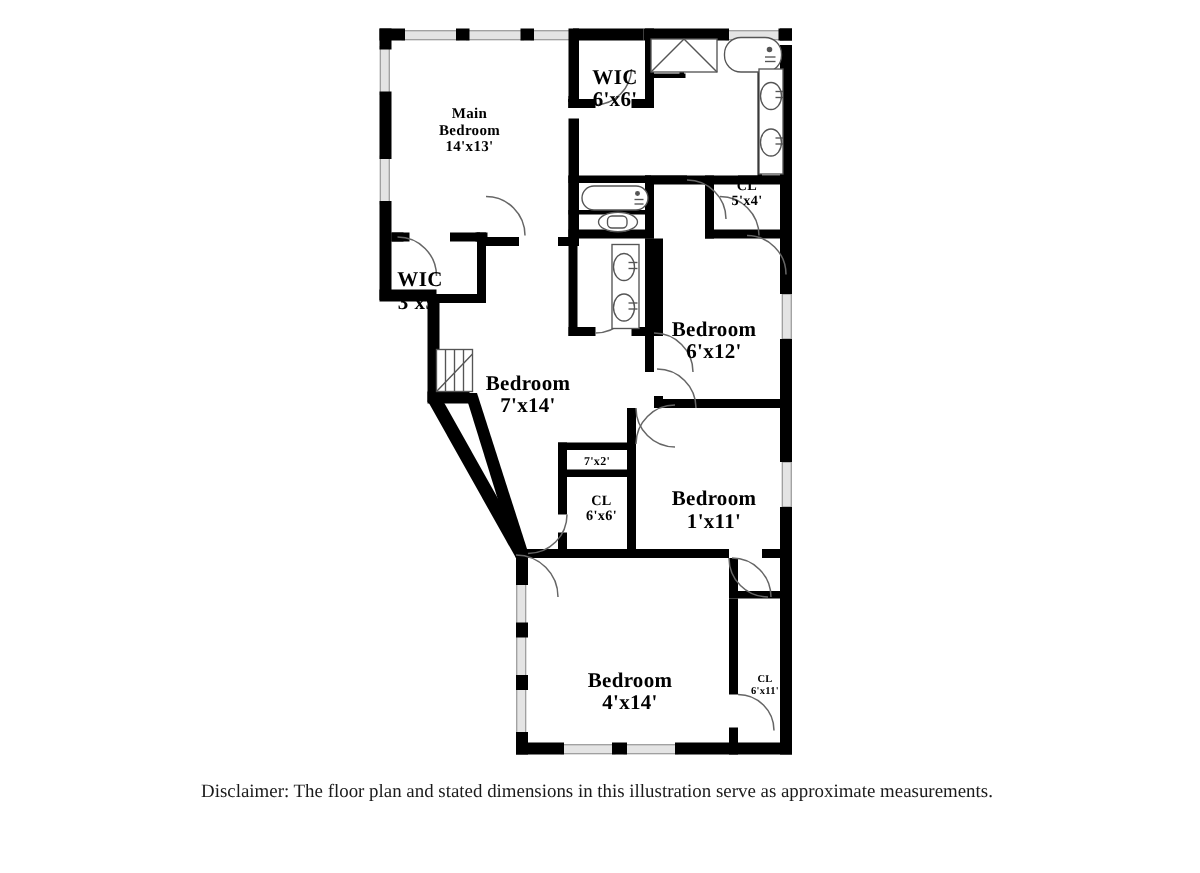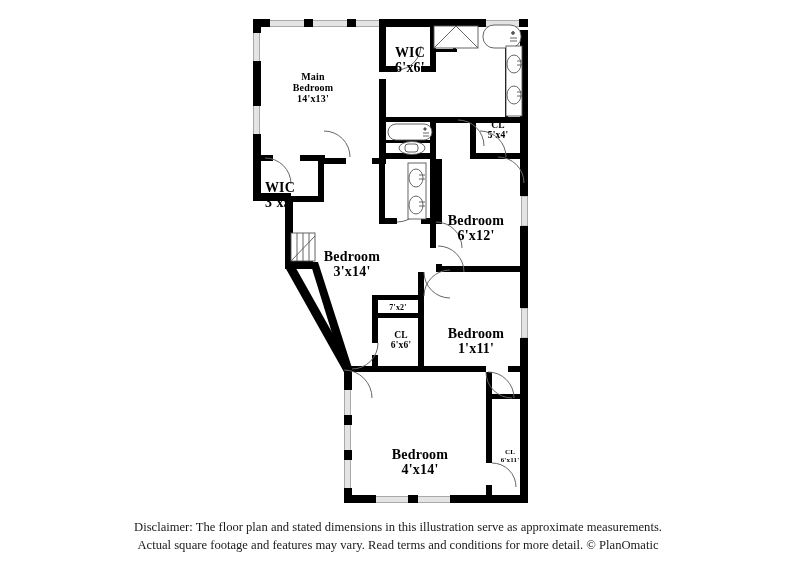--- a/index.html
+++ b/index.html
@@ -315,21 +315,21 @@
     <span class="ln">6'x6'</span>
   </div>
 
   <div class="room-label rl-md" style="left:280px; top:176px;">
     <span class="ln">WIC</span>
     <span class="ln">3'x5'</span>
   </div>
 
   <div class="room-label rl-md" style="left:352px; top:245px;">
     <span class="ln">Bedroom</span>
-    <span class="ln">3'x14'</span>
+    <span class="ln">7'x14'</span>
   </div>
 
   <div class="room-label rl-sm" style="left:498px; top:130px;">
     <span class="ln">CL</span>
     <span class="ln">5'x4'</span>
   </div>
 
   <div class="room-label rl-md" style="left:476px; top:209px;">
     <span class="ln">Bedroom</span>
     <span class="ln">6'x12'</span>
@@ -354,16 +354,15 @@
     <span class="ln">4'x14'</span>
   </div>
 
   <div class="room-label rl-xxs" style="left:510px; top:457px;">
     <span class="ln">CL</span>
     <span class="ln">6'x11'</span>
   </div>
 
   <div id="disclaimer">
     <span class="dline">Disclaimer: The floor plan and stated dimensions in this illustration serve as approximate measurements.</span>
-    <span class="dline">Actual square footage and features may vary. Read terms and conditions for more detail. © PlanOmatic</span>
   </div>
 
 </div>
 
 </body></html>

